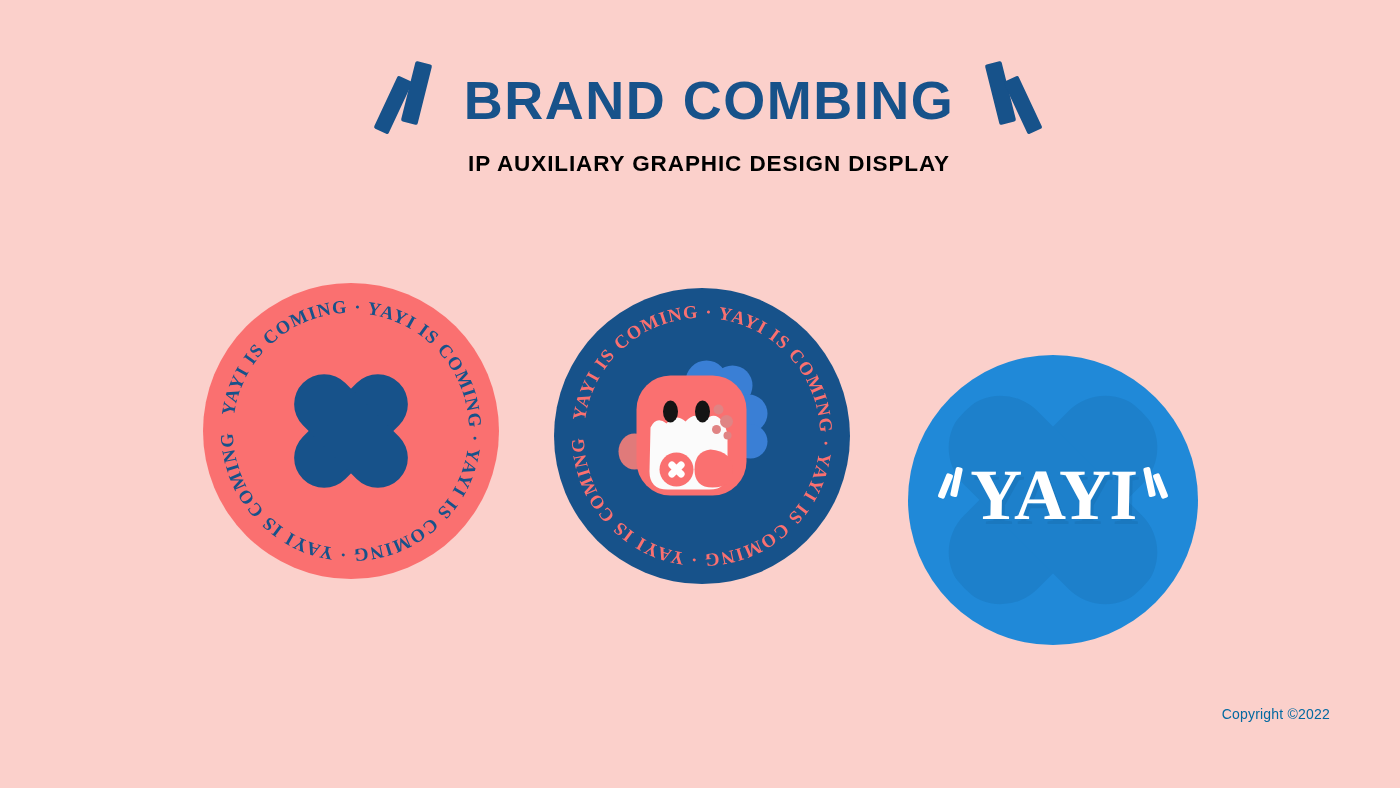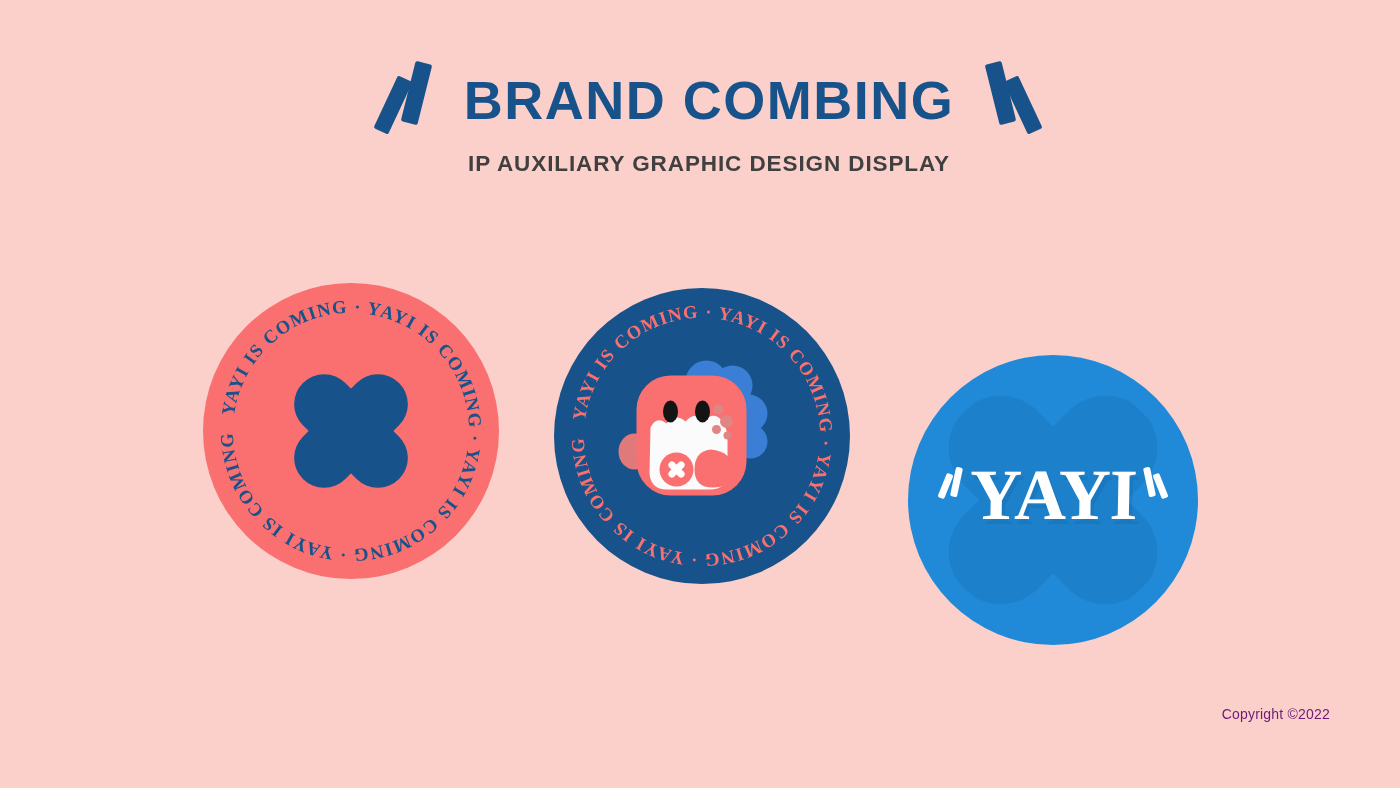--- a/index.html
+++ b/index.html
@@ -44,21 +44,21 @@
     line-height:1.0;
     white-space:nowrap;
   }
 
   .subtitle {
     margin-top:9px;
     font-family:"Liberation Sans", sans-serif;
     font-size:22.5px;
     font-weight:bold;
     letter-spacing:0.9px;
-    color:#404040;
+    color:#000000;
     white-space:nowrap;
   }
 
   
   .slash-group { position:relative; width:68px; height:84px; flex:0 0 68px; }
   .slash {
     position:absolute;
     background:#17528a;
     border-radius:2px;
   }
@@ -215,21 +215,21 @@
     letter-spacing:1.5px;
     text-shadow:2px 4px 0 rgba(20,90,150,0.20);
   }
 
   
   .copyright {
     position:absolute;
     right:70px; bottom:66px;
     font-family:"Liberation Sans", sans-serif;
     font-size:14px;
-    color:#701a75;
+    color:#0369a1;
     letter-spacing:0.2px;
     text-align:right;
   }
 </style>
 </head>
 <body>
 
 <div class="stage">
 
   <div class="header">

